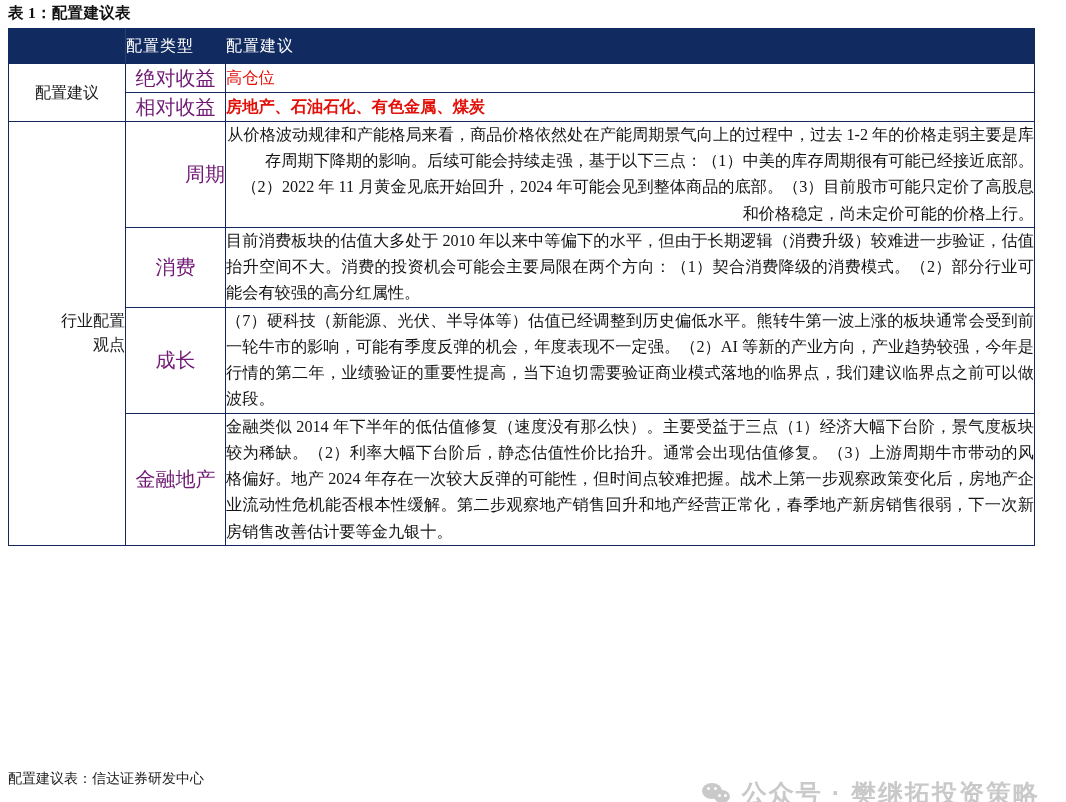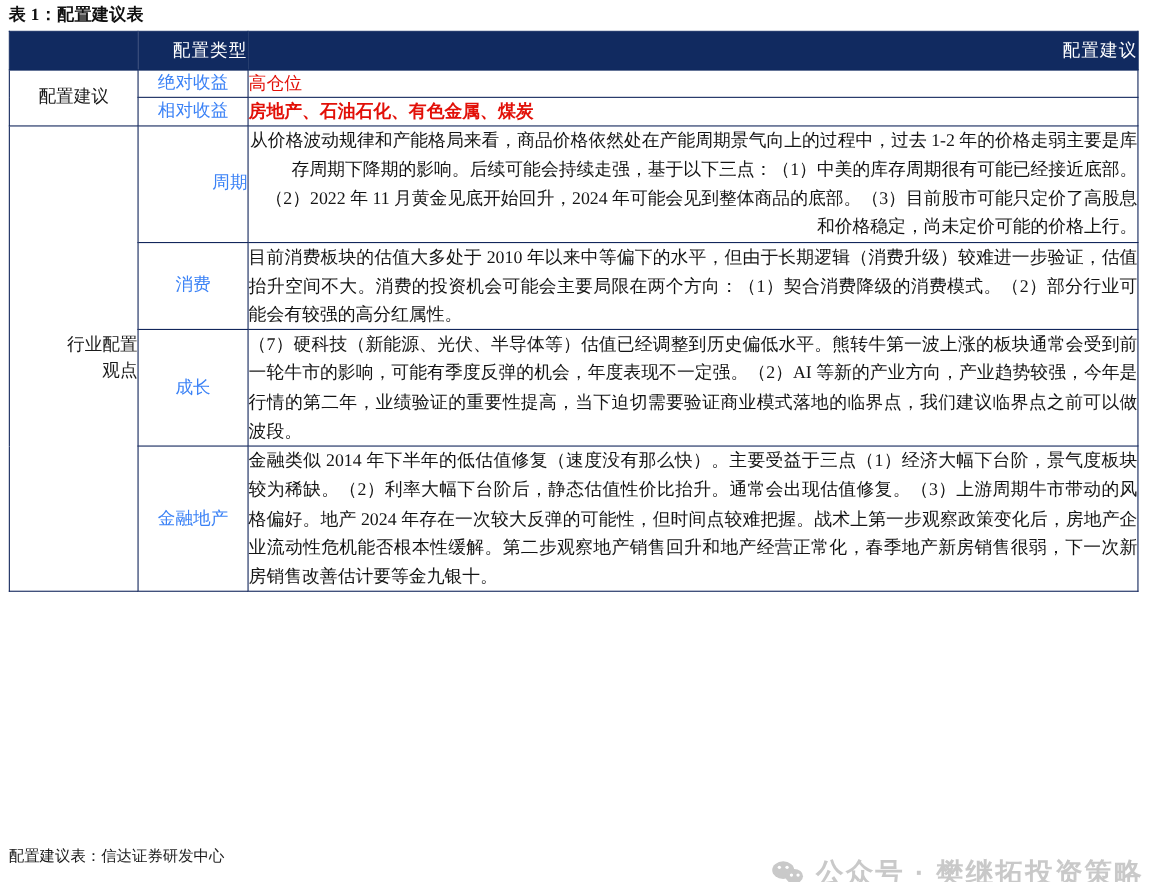--- a/index.html
+++ b/index.html
@@ -53,39 +53,39 @@
     font-weight: normal;
   }
 
   
   .hdr {
     background: #112a60;
     color: #ffffff;
     height: 34px;
     font-weight: bold;
     font-size: 16px;
-    text-align: right;
+    text-align: left;
     border-color: #112a60 !important;
     letter-spacing: 1px;
     margin-top: 36px;
   }
   .hdr.blank { border-right-color: #2b3f72 !important; }
 
   
   .vlabel {
     text-align: center;
     font-size: 16px;
     line-height: 1.5;
     color: #1a1a1a;
     padding: 4px 2px;
   }
   .mid-label {
     text-align: center;
-    font-size: 16px;
-    color: #3b82f6;
+    font-size: 20px;
+    color: #701a75;
     padding: 4px 2px;
     line-height: 1.4;
   }
 
   .body-cell {
     padding: 5px 6px 5px 8px;
     font-size: 16.2px;
     line-height: 1.62;
     text-align: justify;
     text-justify: inter-ideograph;

